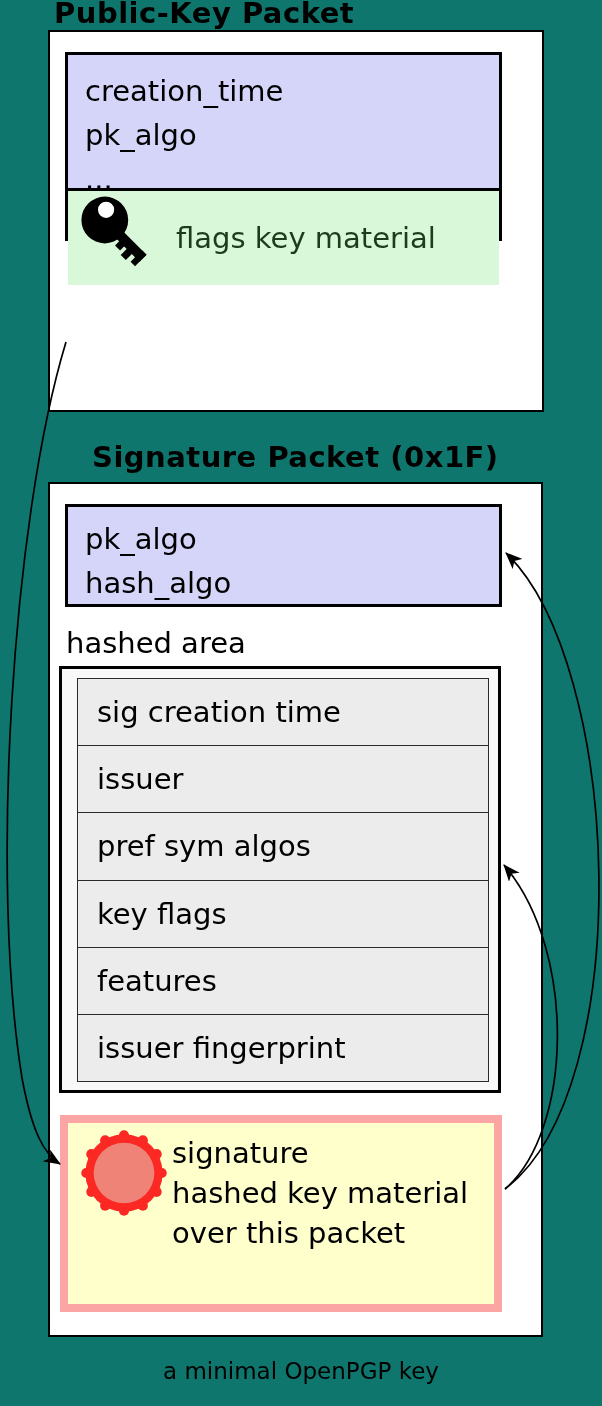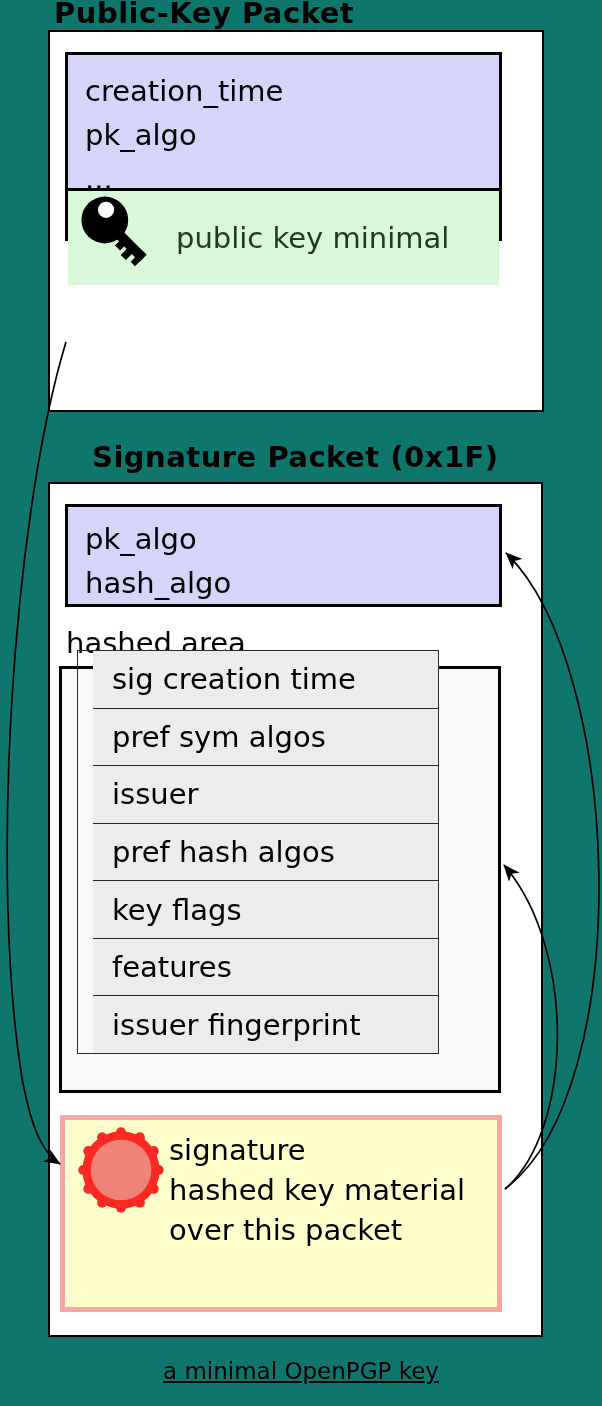--- a/index.html
+++ b/index.html
@@ -97,21 +97,21 @@
     align-items: center;
     padding-left: 19px;
     font-size: 29px;
     box-sizing: border-box;
     white-space: nowrap;
   }
   .subpacket-row:last-child { border-bottom: none; }
 
   .sig-box {
     box-sizing: border-box;
-    border: 5px solid #fca5a5;
+    border: 8px solid #fca5a5;
     background: var(--yellow);
   }
   .sig-text {
     position: absolute;
     left: 104px;
     top: 10px;
     font-size: 29px;
     line-height: 40px;
     white-space: nowrap;
   }
@@ -150,42 +150,41 @@
       <svg width="90" height="94" viewBox="0 0 100 100" aria-hidden="true">
         <g transform="rotate(45 32 30)">
           <circle cx="32" cy="30" r="26" fill="#000"></circle>
           <circle cx="25" cy="21" r="9" fill="#fff"></circle>
           <rect x="50" y="24.5" width="42" height="11" fill="#000"></rect>
           <rect x="60" y="33" width="8" height="9" fill="#000"></rect>
           <rect x="72" y="33" width="8" height="12" fill="#000"></rect>
           <rect x="85" y="24.5" width="7" height="18" fill="#000"></rect>
         </g>
       </svg>
-      <div class="material-label">public key minimal</div>
+      <div class="material-label">flags key material</div>
     </div>
   </div>
 
   <div class="abs packet-title" style="left:54px; top:440px;margin-left:38px;">Signature Packet (0x1F)</div>
 
   <div class="abs outer-box" style="left:48px; top:482px; width:495px; height:855px;"></div>
 
   <div class="abs field-box" style="left:65px; top:504px; width:437px; height:103px; padding:10px 0 0 17px;">
     <div class="field-line">pk_algo</div>
     <div class="field-line">hash_algo</div>
   </div>
 
   <div class="abs hashed-label" style="left:66px; top:626px;">hashed area</div>
 
   <div class="abs hashed-box" style="left:59px; top:666px; width:442px; height:427px;"></div>
 
-  <div class="abs subpacket-table" style="left:77px; top:650px; width:362px; height:404px;padding-left:15px;">
+  <div class="abs subpacket-table" style="left:77px; top:678px; width:412px; height:404px;">
     <div class="subpacket-row">sig creation time</div>
+    <div class="subpacket-row">issuer</div>
     <div class="subpacket-row">pref sym algos</div>
-    <div class="subpacket-row">issuer</div>
-    <div class="subpacket-row">pref hash algos</div>
     <div class="subpacket-row">key flags</div>
     <div class="subpacket-row">features</div>
     <div class="subpacket-row">issuer fingerprint</div>
   </div>
 
   <div class="abs sig-box" style="left:60px; top:1115px; width:442px; height:197px;">
     <svg class="abs" style="left:10px; top:4px;" width="92" height="92" viewBox="-50 -50 100 100" aria-hidden="true">
       <g fill="var(--seal-red)">
         <circle cx="41" cy="0" r="5.5"></circle>
           <circle cx="35.5" cy="20.5" r="5.5"></circle>
@@ -203,21 +202,21 @@
       </g>
       <circle cx="0" cy="0" r="33" fill="var(--seal-fill)"></circle>
     </svg>
     <div class="sig-text">
       <div>signature</div>
       <div>hashed key material</div>
       <div>over this packet</div>
     </div>
   </div>
 
-  <div class="abs caption" style="top:1358px;text-decoration:underline;">a minimal OpenPGP key</div>
+  <div class="abs caption" style="top:1358px;">a minimal OpenPGP key</div>
 
   <svg id="arrow-layer" aria-hidden="true">
     <defs>
       <marker id="ah" markerUnits="userSpaceOnUse" markerWidth="18" markerHeight="14" refX="16" refY="7" orient="auto">
         <path d="M0,0 L17,7 L0,14 L4.5,7 Z" fill="#000"></path>
       </marker>
     </defs>
     <path d="M 66 342 C 12 520, -10 880, 22 1078 C 32 1132, 44 1154, 60 1164" fill="none" stroke="#000" stroke-width="1.7" marker-end="url(#ah)"></path>
     <path d="M 505 1189 C 638 1088, 622 664, 506 553" fill="none" stroke="#000" stroke-width="1.7" marker-end="url(#ah)"></path>
     <path d="M 505 1189 C 572 1132, 578 952, 504 865" fill="none" stroke="#000" stroke-width="1.7" marker-end="url(#ah)"></path>

